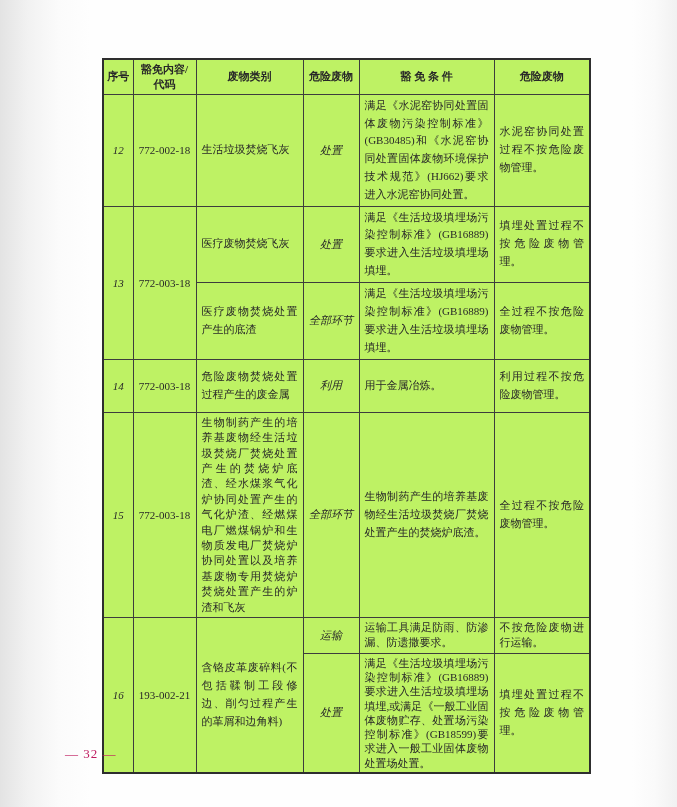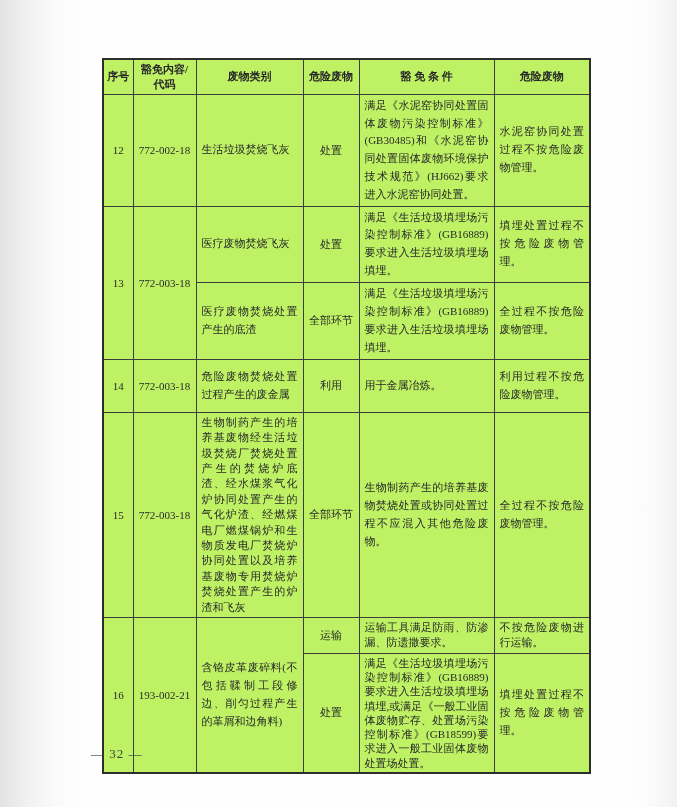--- a/index.html
+++ b/index.html
@@ -40,36 +40,36 @@
     padding: 2px 5px;
     vertical-align: middle;
     overflow: hidden;
   }
   .doc-table th {
     font-weight: bold;
     text-align: center;
     line-height: 1.35;
     padding: 2px 2px;
   }
-  .c { text-align: center; }
+  .c { text-align: center; font-style: italic; }
   .code { text-align: center; padding: 2px 1px; letter-spacing: 0; white-space: nowrap; }
   .j {
     text-align: justify;
     text-justify: inter-character;
     line-height: 1.62;
     margin-top: 16px;
   }
   .dense { line-height: 1.4; }
   .xdense { line-height: 1.3; }
   .footer-page-num {
     position: absolute;
-    left: 91px; top: 746px;
+    left: 65px; top: 746px;
     font-size: 13px;
     letter-spacing: 1px;
-    color: #404040;
+    color: #be185d;
     white-space: nowrap;
   }
 </style>
 </head>
 <body>
 
 <div class="page">
   <div class="scan-shadow-left"></div>
   <div class="scan-shadow-right"></div>
 
@@ -125,21 +125,21 @@
       <td class="c">利用</td>
       <td class="j">用于金属冶炼。</td>
       <td class="j">利用过程不按危险废物管理。</td>
     </tr>
 
     <tr style="height:202px">
       <td class="c">15</td>
       <td class="code">772-003-18</td>
       <td class="j dense">生物制药产生的培养基废物经生活垃圾焚烧厂焚烧处置产生的焚烧炉底渣、经水煤浆气化炉协同处置产生的气化炉渣、经燃煤电厂燃煤锅炉和生物质发电厂焚烧炉协同处置以及培养基废物专用焚烧炉焚烧处置产生的炉渣和飞灰</td>
       <td class="c">全部环节</td>
-      <td class="j">生物制药产生的培养基废物焚烧处置或协同处置过程不应混入其他危险废物。</td>
+      <td class="j">生物制药产生的培养基废物经生活垃圾焚烧厂焚烧处置产生的焚烧炉底渣。</td>
       <td class="j">全过程不按危险废物管理。</td>
     </tr>
 
     <tr style="height:31px">
       <td class="c" rowspan="2">16</td>
       <td class="code" rowspan="2">193-002-21</td>
       <td class="j" rowspan="2">含铬皮革废碎料(不包括鞣制工段修边、削匀过程产生的革屑和边角料)</td>
       <td class="c">运输</td>
       <td class="j dense">运输工具满足防雨、防渗漏、防遗撒要求。</td>
       <td class="j dense">不按危险废物进行运输。</td>

